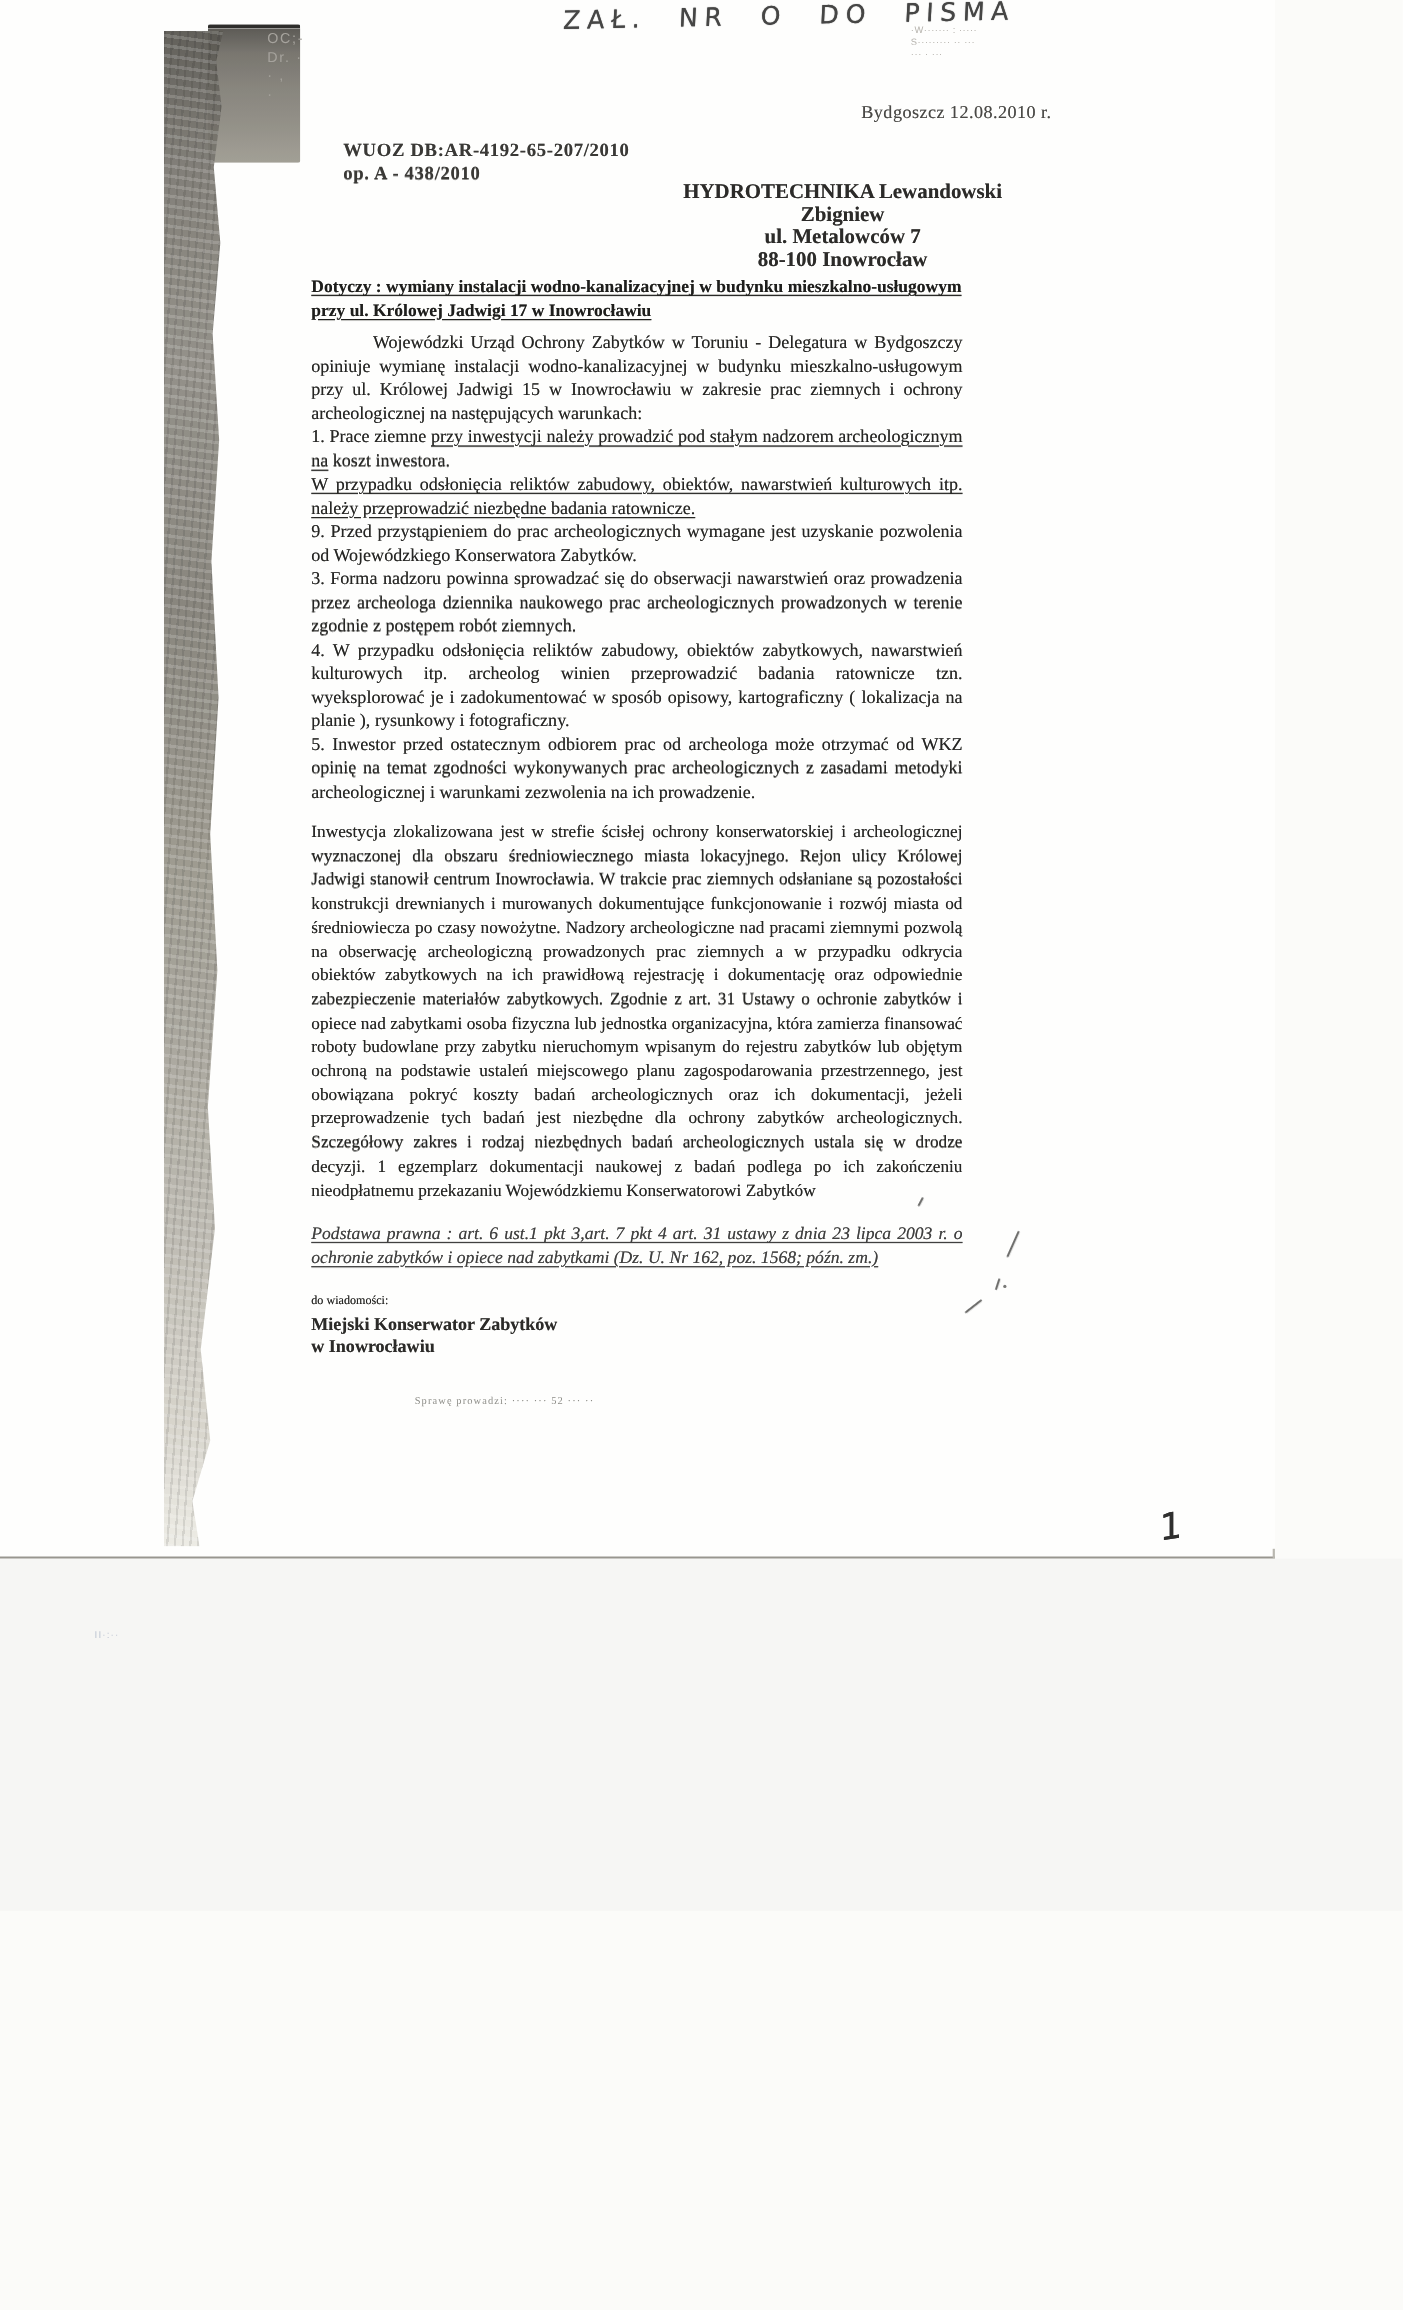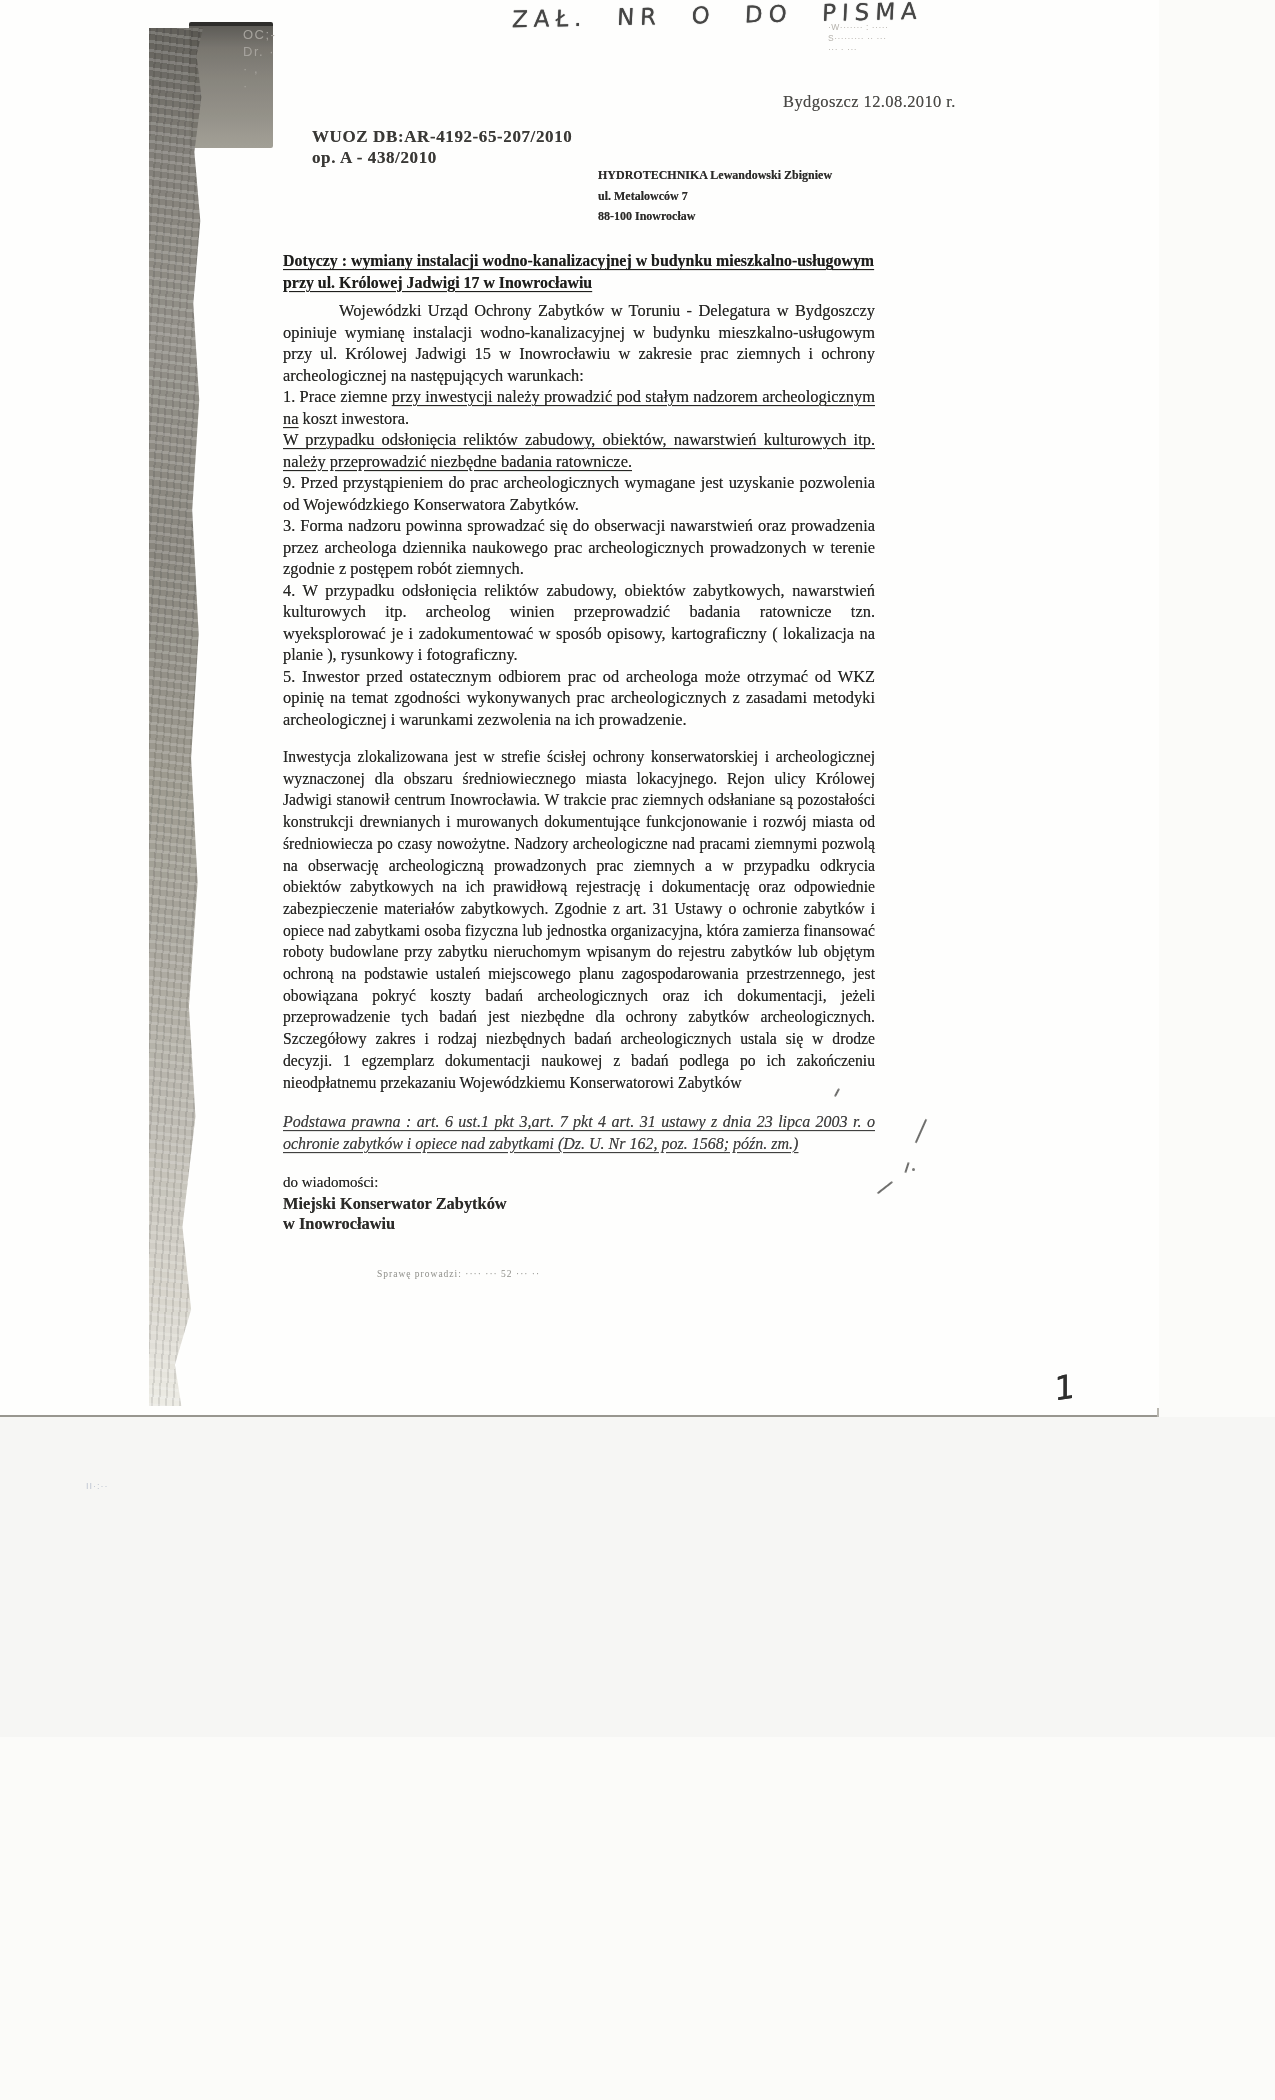--- a/index.html
+++ b/index.html
@@ -52,36 +52,36 @@
     position:absolute;left:86px;top:1481px;color:#8f9cb5;opacity:.55;
     font-family:Liberation Sans, sans-serif;font-size:9px;letter-spacing:1px;filter:blur(.3px);
   }
 
   
   .doc-ink{color:#262624;text-shadow:0 .2px .5px rgba(45,45,42,.65);}
   .date-line{position:absolute;left:783px;top:92px;font-size:16.5px;color:#4a4946;
     text-shadow:0 0 .5px rgba(70,70,66,.6);letter-spacing:.4px;}
   .ref-block{position:absolute;left:312px;top:126px;font-size:17px;line-height:21px;
     font-weight:600;color:#3a3936;letter-spacing:.6px;text-shadow:0 .2px .6px rgba(50,50,46,.55);}
-  .recipient{position:absolute;left:598px;top:165px;width:336px;text-align:left;
-    font-weight:700;font-size:12px;line-height:20.6px;color:#2c2b29;
+  .recipient{position:absolute;left:598px;top:165px;width:336px;text-align:center;
+    font-weight:700;font-size:19px;line-height:20.6px;color:#2c2b29;
     text-shadow:0 .2px .6px rgba(40,40,38,.6);}
 
   .content{position:absolute;left:283px;top:250px;width:592px;font-size:16.4px;line-height:21.5px;}
   .content p{margin:0;}
   .subject{font-weight:700;text-decoration:underline;text-underline-offset:3px;
     font-size:15.9px;color:#1e1e1c;margin-bottom:7px !important;}
   .intro{text-align:justify;text-indent:56px;}
   .conditions p{text-align:justify;}
   .u{text-decoration:underline;text-underline-offset:2.5px;}
   .main-para{margin-top:16px !important;text-align:justify;font-size:15.7px;line-height:21.7px;}
   .legal{margin-top:18px !important;font-style:italic;text-decoration:underline;text-underline-offset:3px;
     font-size:16px;color:#404040;text-align:justify;}
   .cc{margin-top:18px;}
-  .cc-label{font-size:15px;}
+  .cc-label{font-size:11px;}
   .cc-b{font-weight:700;font-size:16.4px;line-height:20.5px;color:#2c2b29;}
 
   
   .sig{position:absolute;left:820px;top:1080px;width:120px;height:120px;}
   .stroke{position:absolute;background:#4c4c4a;width:1.7px;border-radius:1px;opacity:.8;filter:blur(.25px);}
   .s1{left:16px;top:8px;height:9px;transform:rotate(28deg);}
   .s2{left:100px;top:38px;height:26px;transform:rotate(24deg);}
   .s3{left:86px;top:82px;height:11px;transform:rotate(18deg);}
   .s4{left:64px;top:98px;height:19px;transform:rotate(52deg);}
   .sig-dot{position:absolute;left:92px;top:88px;width:3px;height:3px;border-radius:50%;background:#4c4c4a;opacity:.75;}

